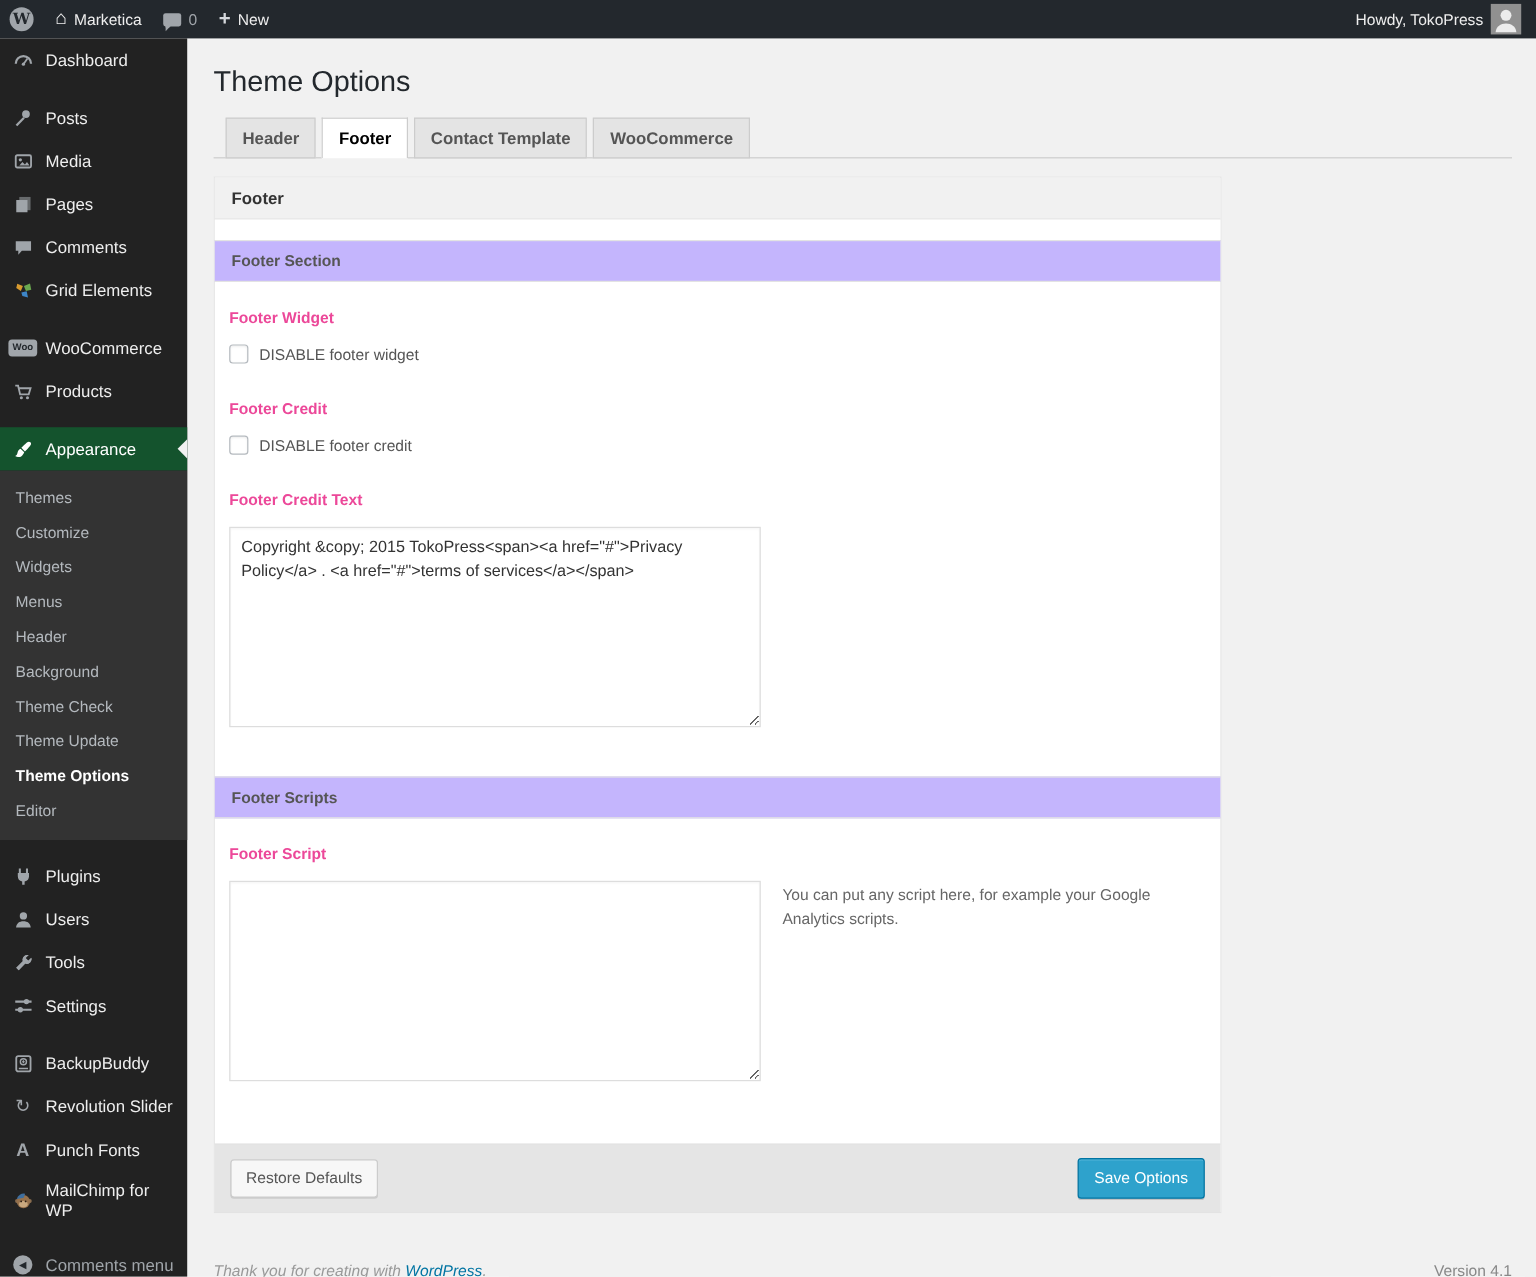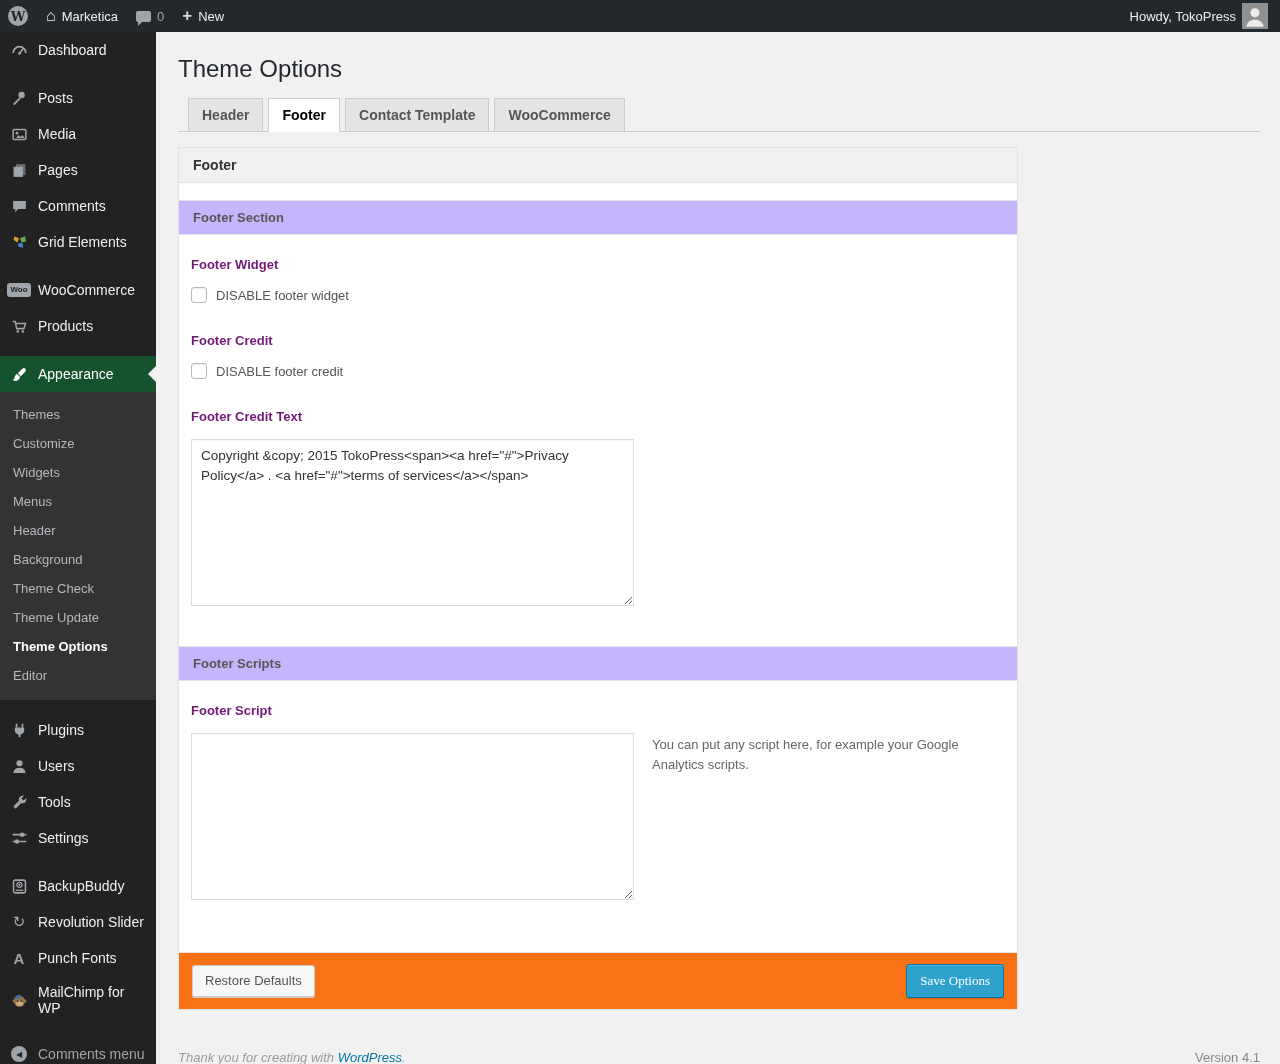--- a/index.html
+++ b/index.html
@@ -86,55 +86,54 @@
     padding:9px 14px; background:#f1f1f1; border-bottom:1px solid #e3e3e3;
     font-size:14px; font-weight:bold; color:#333;
   }
   .panel-gap { height:17px; background:#fff; }
   .section-header {
     padding:9px 14px; background:#c4b5fd;
     border-top:1px solid #e3e3e3; border-bottom:1px solid #e3e3e3;
     font-size:13px; font-weight:bold; color:#555;
   }
   .section-body { padding:18px 12px 30px; }
-  .flabel { font-size:13px; font-weight:bold; color:#701a75; margin:16px 0 0; }
+  .flabel { font-size:13px; font-weight:bold; color:#ec4899; margin:16px 0 0; }
   .flabel:first-child { margin-top:4px; }
   .fcontrol { margin:15px 0 30px; }
   .check-row { display:flex; align-items:center; gap:9px; font-size:13px; color:#555; cursor:pointer; }
   input[type="checkbox"] {
     appearance:none; -webkit-appearance:none; width:16px; height:16px; margin:0;
     border:1px solid #b4b9be; border-radius:3px; background:#fff;
     box-shadow:inset 0 1px 2px rgba(0,0,0,.07); cursor:pointer;
   }
   textarea {
     width:443px; height:167px; border:1px solid #ddd; background:#fff;
     padding:6px 9px; font-family:"Liberation Sans", sans-serif; font-size:13.5px;
     color:#333; line-height:1.45; resize:both; outline:none;
     box-shadow:inset 0 1px 2px rgba(0,0,0,.04);
   }
   .script-row { display:flex; align-items:flex-start; }
   .help-text { margin:2px 0 0 18px; width:320px; font-size:13px; color:#666; line-height:1.55; }
 
   .panel-footer {
-    background:#f97316; border-top:1px solid #e3e3e3; padding:11px 13px;
+    background:#e5e5e5; border-top:1px solid #e3e3e3; padding:11px 13px;
     display:flex; justify-content:space-between; align-items:center;
   }
   .btn {
     font-family:"Liberation Sans", sans-serif; font-size:13px; border-radius:3px;
     cursor:pointer; line-height:1.4;
   }
   .btn-secondary {
     background:#f7f7f7; border:1px solid #ccc; color:#555;
     padding:6px 12px; box-shadow:0 1px 0 #ccc;
   }
   .btn-primary {
     background:#2ea2cc; border:1px solid #0074a2; color:#fff;
     padding:7px 13px;
     box-shadow:inset 0 1px 0 rgba(120,200,230,.5), 0 1px 0 rgba(0,0,0,.15);
-    font-family:Liberation Serif, serif;
   }
 
   .pagefooter {
     display:flex; justify-content:space-between; align-items:center;
     margin-top:40px; font-size:13px; color:#999; padding-bottom:14px;
   }
   .thanks { font-style:italic; color:#999; }
   .thanks a { color:#0074a2; text-decoration:none; font-style:italic; }
   .version { color:#888; }
 

